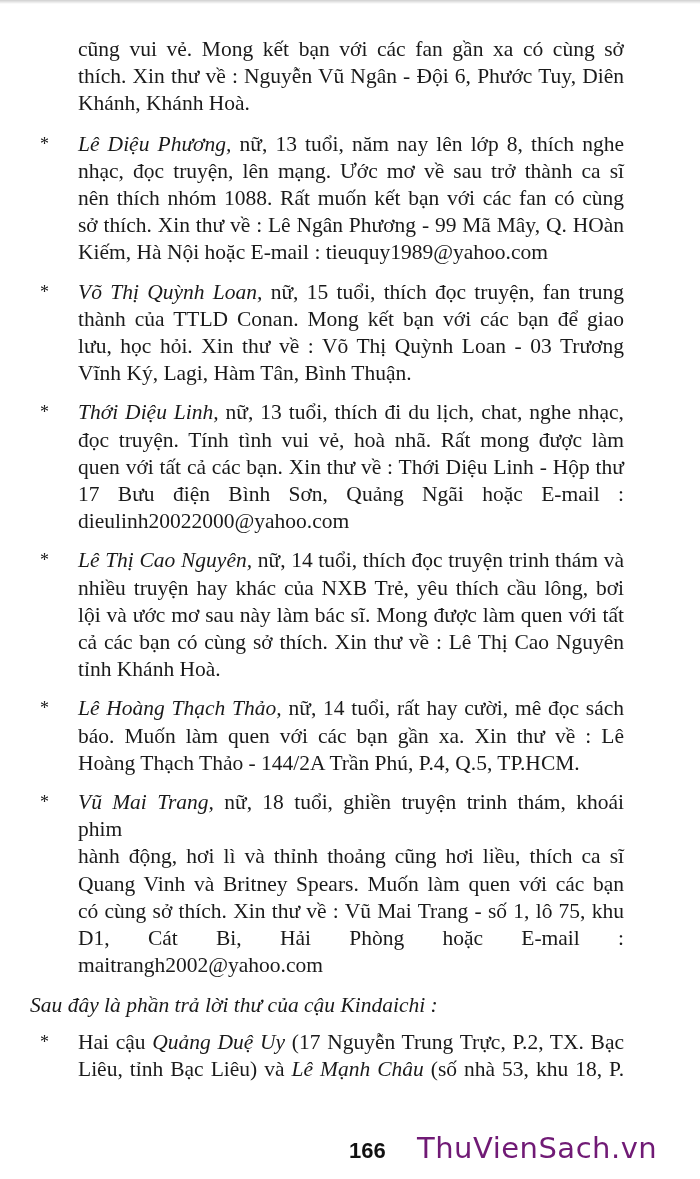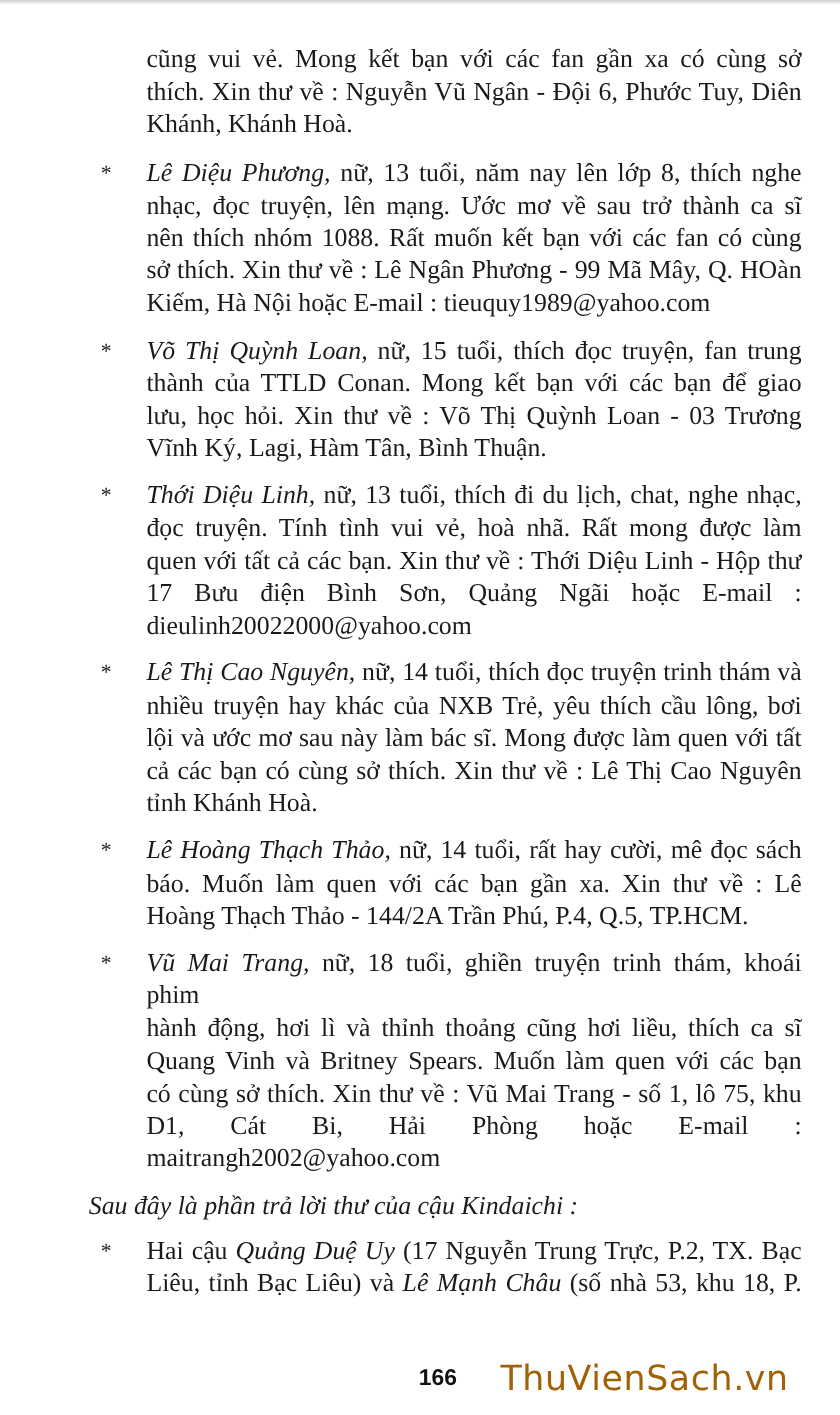--- a/index.html
+++ b/index.html
@@ -1,30 +1,30 @@
 <!DOCTYPE html>
 <html><head>
 <meta charset="utf-8">
 <style>
   html, body { margin: 0; padding: 0; }
   body {
     width: 700px; height: 1179px; background: #ffffff; position: relative; overflow: hidden;
     font-family: "Liberation Serif", "DejaVu Serif", serif; color: #1a1a1a;
   }
   .topedge { position: absolute; left: 0; top: 0; width: 700px; height: 4px; background: linear-gradient(#cfcfcf, #ffffff); }
-  .page { position: absolute; left: 0; top: 36px; width: 640px; margin-left: 44px; }
+  .page { position: absolute; left: 0; top: 36px; width: 640px; }
   .entry { position: relative; margin: 0 16px 12px 78px; font-size: 21.5px; line-height: 27.2px; text-align: justify; }
   .entry.cont { margin-bottom: 13px; }
   .bullet { position: absolute; left: -38px; top: 0; font-size: 18px; }
   .name { font-style: italic; }
   .line { display: block; text-align: justify; text-align-last: justify; }
   .line.last { text-align-last: left; }
   .intro { text-align: left; font-style: italic; font-size: 21.5px; line-height: 27px; margin: 6px 0 10px 30px; }
-  .pagenum { position: absolute; left: 349px; top: 1138px; font-family: "Liberation Sans", sans-serif; font-weight: bold; font-size: 19px; color: #111; }
-  .watermark { position: absolute; left: 417px; top: 1131px; font-family: "DejaVu Sans", sans-serif; font-size: 29px; color: #a16207; letter-spacing: 0.5px; font-weight: normal; }
+  .pagenum { position: absolute; left: 349px; top: 1138px; font-family: "Liberation Sans", sans-serif; font-weight: bold; font-size: 22px; color: #111; }
+  .watermark { position: absolute; left: 417px; top: 1131px; font-family: "DejaVu Sans", sans-serif; font-size: 29px; color: #701a75; letter-spacing: 0.5px; font-weight: normal; }
 </style>
 </head>
 <body>
 
 <div class="topedge"></div>
 
 <div class="page">
 
   <div class="entry cont">
     <span class="line">cũng vui vẻ. Mong kết bạn với các fan gần xa có cùng sở</span>

